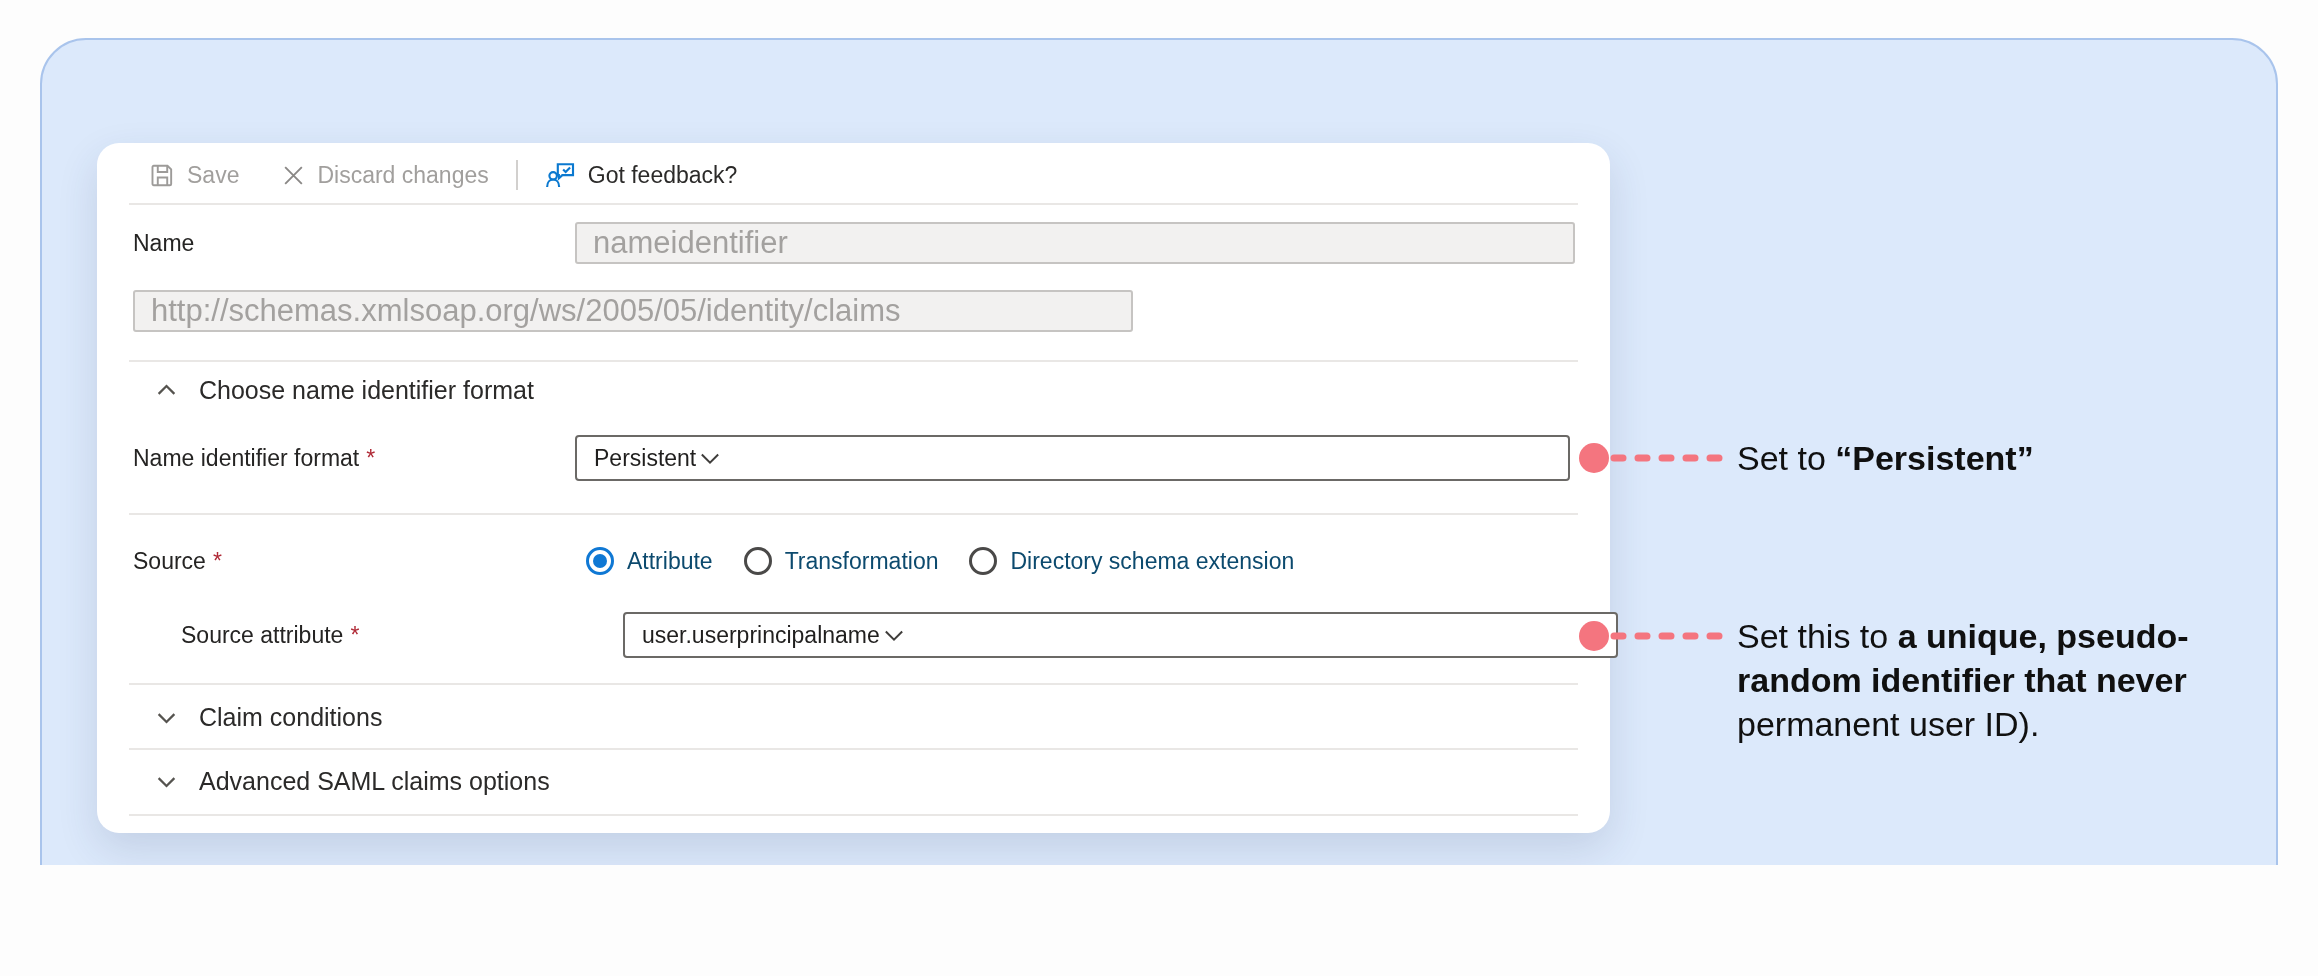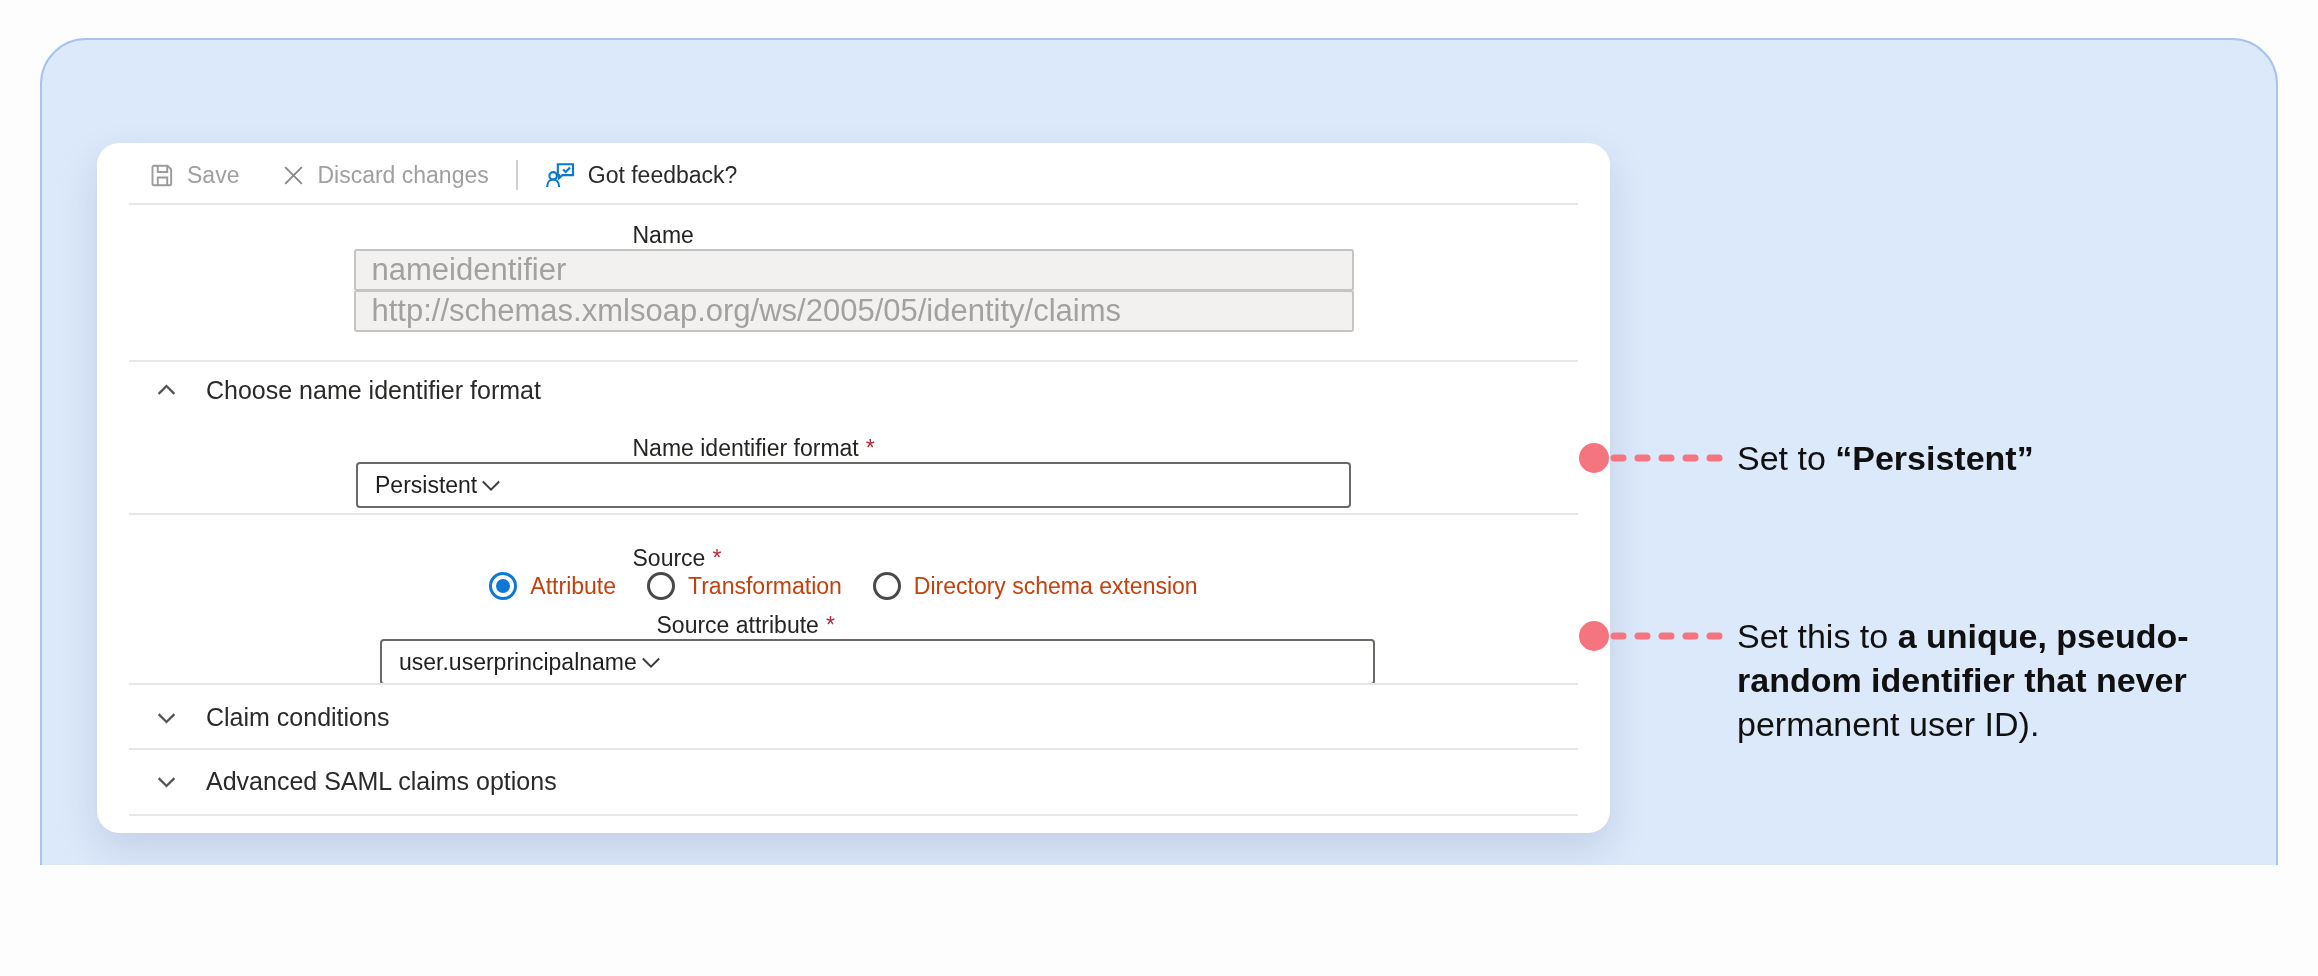--- a/index.html
+++ b/index.html
@@ -23,40 +23,40 @@
   .toolbar{ position:absolute; left:52px; top:8px; height:48px; display:flex; align-items:center; }
   .tb-btn{ display:flex; align-items:center; gap:11px; background:none; border:none; font-family:inherit; cursor:pointer; padding:0; }
   .tb-btn .lbl{ font-size:23px; }
   .muted{ color:#a19f9d; }
   .dark{ color:#2b2a29; }
   .tb-gap{ width:42px; }
   .tb-sep{ width:2px; height:30px; background:#d2d0ce; margin:0 27px; }
   .toolbar-underline{ position:absolute; left:32px; right:32px; top:60px; height:2px; background:#e9e7e5; }
   .divider{ position:absolute; left:32px; right:32px; height:2px; background:#e9e7e5; }
   
-  .frow{ position:absolute; left:36px; right:36px; display:flex; align-items:center;flex-direction:column; }
+  .frow{ position:absolute; left:36px; right:36px; display:flex; align-items:center; }
   .flabel{ width:442px; flex:none; font-size:23px; color:#252423; }
   .req{ color:#b02a37; margin-left:7px; }
   .tinput{
     flex:none; width:1000px; height:42px; background:#f2f1f0;
     border:2px solid #c6c4c2; border-radius:3px; color:#a3a19f;
     font-size:31px; padding:0 16px; font-family:inherit;
   }
   .dropdown{
     flex:none; width:995px; height:46px; background:#fff;
     border:2px solid #6b6966; border-radius:4px;
     display:flex; align-items:center; 
     padding:0 20px 0 17px; font-size:23px; color:#201f1e; cursor:pointer;
   }
   .section{
-    position:absolute; left:56px; height:30px; display:flex; align-items:center; gap:26px;
+    position:absolute; left:56px; height:30px; display:flex; align-items:center; gap:19px;
     background:none; border:none; font-family:inherit; font-size:25px; color:#2b2a29; cursor:pointer;
   }
   .radio-group{ display:flex; align-items:center; padding-left:11px; }
-  .radio-opt{ display:flex; align-items:center; gap:13px; margin-right:31px; font-size:23px; color:#c2410c; cursor:pointer; }
+  .radio-opt{ display:flex; align-items:center; gap:13px; margin-right:31px; font-size:23px; color:#0c4a6e; cursor:pointer; }
   .rdot{ width:28px; height:28px; border-radius:50%; position:relative; flex:none; }
   .rdot.on{ border:3px solid #0f78d4; }
   .rdot.on::after{
     content:""; position:absolute; left:50%; top:50%; transform:translate(-50%,-50%);
     width:14px; height:14px; border-radius:50%; background:#0f78d4;
   }
   .rdot.off{ border:3px solid #4a4948; }
   
   .connector{ position:absolute; }
   .annotation-text{ position:absolute; font-size:34px; color:#101010; line-height:44px; white-space:nowrap; }

